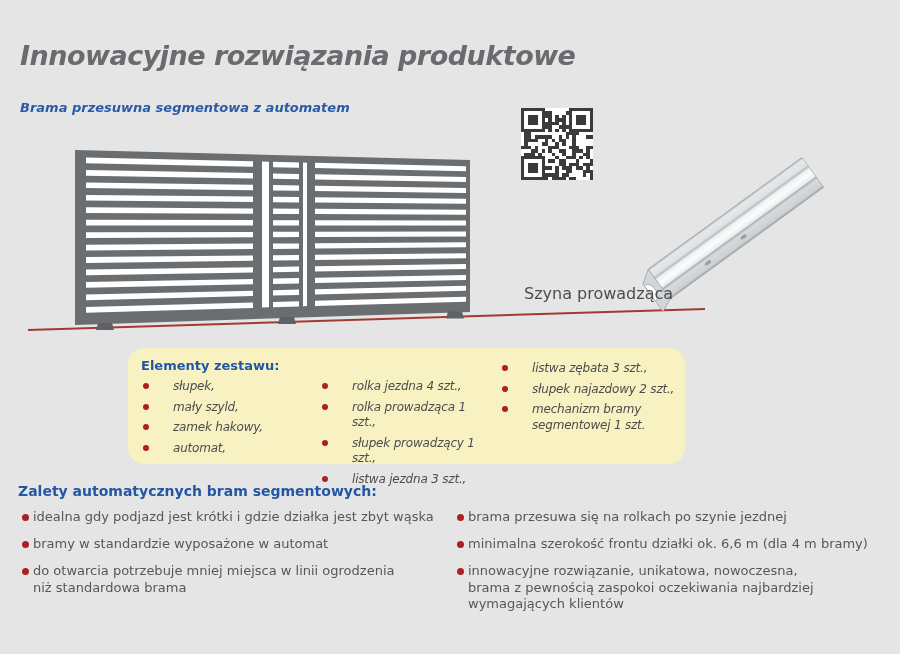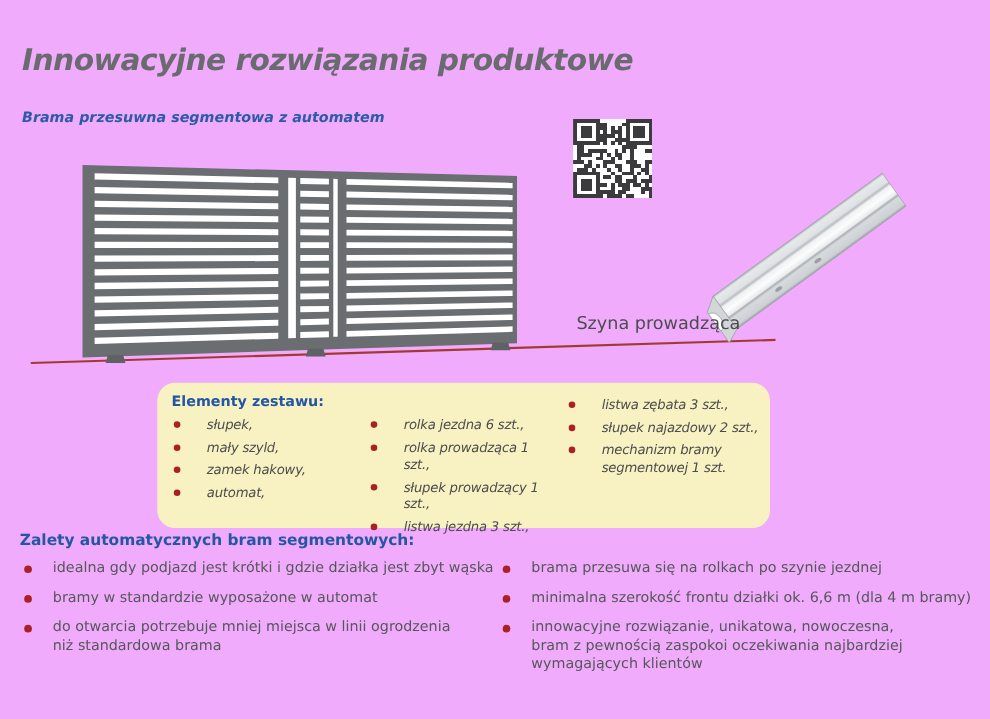--- a/index.html
+++ b/index.html
@@ -1,53 +1,53 @@
 <!DOCTYPE html>
 <html lang="pl" style="--title-gray: #6a6b6e; --accent-blue: #2a5aa8; --heading-blue: #2456a6; --bullet-red: #aa2025; --panel-yellow: #f8f1c1; --gate-gray: #6a6e71; --rail-line-red: #a33a31; --text-gray: #56575a;"><head>
 <meta charset="utf-8">
 <style>
   html,body{margin:0;padding:0;background:#ffffff;}
   .page{
-    position:relative;width:900px;height:654px;background:#f0abfc;
+    position:relative;width:900px;height:654px;background:#e5e5e5;
     font-family:"DejaVu Sans",sans-serif;overflow:hidden;
   }
   .title{
     position:absolute;left:20px;top:40px;font-size:27px;font-weight:bold;
     font-style:italic;color:var(--title-gray,#6a6b6e);letter-spacing:-0.5px;white-space:nowrap;
   }
   .subtitle{
     position:absolute;left:20px;top:100px;font-size:13px;font-weight:bold;
     font-style:italic;color:var(--accent-blue,#2a5aa8);white-space:nowrap;
   }
   .illu{position:absolute;left:0;top:0;width:900px;height:654px;}
   .qr{position:absolute;left:521px;top:107px;}
   .rail-caption{position:absolute;left:524px;top:284px;font-size:16px;color:#4b4c4e;white-space:nowrap;}
   .kit{
-    position:absolute;left:143px;top:348px;width:557px;height:132px;
+    position:absolute;left:128px;top:348px;width:557px;height:116px;
     background:var(--panel-yellow,#f8f1c1);border-radius:16px;
   }
   .kit-heading{position:absolute;left:13px;top:10px;font-size:13px;font-weight:bold;color:var(--heading-blue,#2456a6);white-space:nowrap;}
   .kit-col{position:absolute;list-style:none;margin:0;padding:0;}
   .kit-col.c1{left:15px;top:31px;width:160px;}
   .kit-col.c2{left:194px;top:31px;width:170px;}
   .kit-col.c3{left:374px;top:13px;width:185px;}
   .kit-item{
     display:flex;gap:24px;font-size:12px;font-style:italic;color:#4b4c4e;
     line-height:15.5px;margin-bottom:5px;white-space:pre-line;letter-spacing:-0.2px;
   }
   .dot{width:6px;height:6px;border-radius:50%;background:var(--bullet-red,#aa2025);flex:none;margin-top:4px;}
   .benefits-heading{
     position:absolute;left:18px;top:483px;font-size:14px;font-weight:bold;
     color:var(--heading-blue,#2456a6);white-space:nowrap;
   }
   .b-list{position:absolute;top:509px;}
   .b-list.left{left:22px;width:428px;}
   .b-list.right{left:457px;width:438px;}
   .b-item{
-    display:flex;gap:19px;font-size:13px;color:var(--text-gray,#56575a);
+    display:flex;gap:4px;font-size:13px;color:var(--text-gray,#56575a);
     line-height:16.5px;margin-bottom:10.5px;white-space:pre-line;
   }
   .dot.big{width:7px;height:7px;margin-top:4.5px;}
 </style>
 </head>
 <body>
 
 <div class="page">
 
   <div class="title">Innowacyjne rozwiązania produktowe</div>
@@ -379,21 +379,21 @@
     <div class="kit-heading">Elementy zestawu:</div>
 
     <ul class="kit-col c1">
       <li class="kit-item"><span class="dot"></span><span>słupek,</span></li>
       <li class="kit-item"><span class="dot"></span><span>mały szyld,</span></li>
       <li class="kit-item"><span class="dot"></span><span>zamek hakowy,</span></li>
       <li class="kit-item"><span class="dot"></span><span>automat,</span></li>
     </ul>
 
     <ul class="kit-col c2">
-      <li class="kit-item"><span class="dot"></span><span>rolka jezdna 6 szt.,</span></li>
+      <li class="kit-item"><span class="dot"></span><span>rolka jezdna 4 szt.,</span></li>
       <li class="kit-item"><span class="dot"></span><span>rolka prowadząca 1 szt.,</span></li>
       <li class="kit-item"><span class="dot"></span><span>słupek prowadzący 1 szt.,</span></li>
       <li class="kit-item"><span class="dot"></span><span>listwa jezdna 3 szt.,</span></li>
     </ul>
 
     <ul class="kit-col c3">
       <li class="kit-item"><span class="dot"></span><span>listwa zębata 3 szt.,</span></li>
       <li class="kit-item"><span class="dot"></span><span>słupek najazdowy 2 szt.,</span></li>
       <li class="kit-item"><span class="dot"></span><span>mechanizm bramy
 segmentowej 1 szt.</span></li>
@@ -406,17 +406,17 @@
     <div class="b-item"><span class="dot big"></span><span>idealna gdy podjazd jest krótki i gdzie działka jest zbyt wąska</span></div>
     <div class="b-item"><span class="dot big"></span><span>bramy w standardzie wyposażone w automat</span></div>
     <div class="b-item"><span class="dot big"></span><span>do otwarcia potrzebuje mniej miejsca w linii ogrodzenia
 niż standardowa brama</span></div>
   </div>
 
   <div class="b-list right">
     <div class="b-item"><span class="dot big"></span><span>brama przesuwa się na rolkach po szynie jezdnej</span></div>
     <div class="b-item"><span class="dot big"></span><span>minimalna szerokość frontu działki ok. 6,6 m (dla 4 m bramy)</span></div>
     <div class="b-item"><span class="dot big"></span><span>innowacyjne rozwiązanie, unikatowa, nowoczesna,
-bram z pewnością zaspokoi oczekiwania najbardziej
+brama z pewnością zaspokoi oczekiwania najbardziej
 wymagających klientów</span></div>
   </div>
 
 </div>
 
 </body></html>

